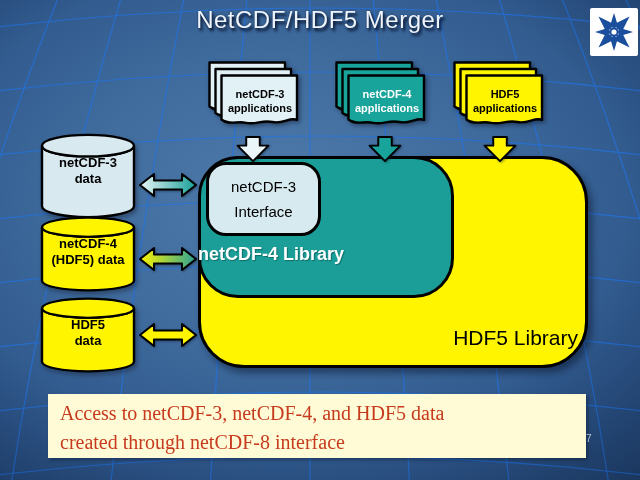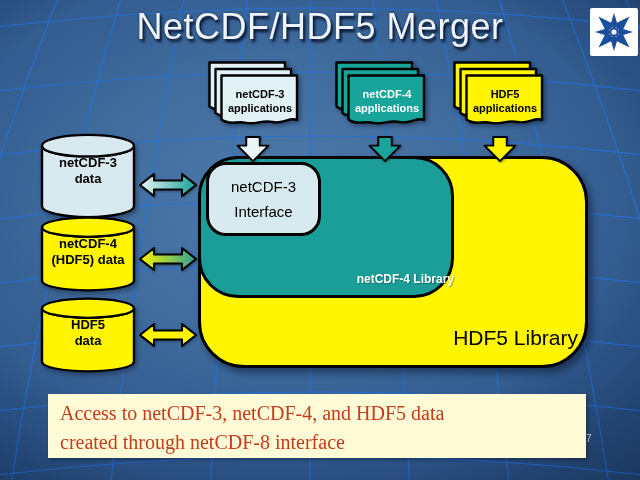--- a/index.html
+++ b/index.html
@@ -11,21 +11,21 @@
   }
   .abs{position:absolute;}
   svg{display:block;}
   .bg-grid{position:absolute;left:0;top:0;}
   .vignette{position:absolute;inset:0;pointer-events:none;
     background:radial-gradient(ellipse 120% 110% at 44% 42%,
       rgba(10,25,50,0) 45%, rgba(8,20,42,0.28) 70%, rgba(5,14,32,0.62) 100%);}
   .pre{white-space:pre-line;}
 
   .title{left:0;top:6px;width:640px;text-align:center;color:#edf4fb;
-    font-size:36px;font-weight:500;letter-spacing:.5px;
+    font-size:24px;font-weight:500;letter-spacing:.5px;
     text-shadow:2px 3px 3px rgba(4,14,38,.95), 0 0 2px rgba(4,14,38,.5);}
 
   
   .uni-word{left:5px;top:45px;width:80px;font-size:13px;font-weight:bold;
     letter-spacing:.5px;}
   .uni-word .u1{color:#3cc4c9;text-shadow:0 1px 1px rgba(0,20,40,.6);}
   .uni-word .u2{color:#0d2338;text-shadow:0 0 2px rgba(120,220,235,.95);}
 
   
   .stack{width:100px;height:86px;filter:drop-shadow(2px 2px 2px rgba(10,15,30,.45));}
@@ -42,22 +42,22 @@
   
   .box{box-sizing:border-box;border:3px solid #000;}
   .hdf5-box{left:198px;top:156px;width:390px;height:212px;border-radius:46px;
     background:#fff500;box-shadow:4px 5px 7px rgba(5,12,28,.45);}
   .nc4-box{left:198px;top:156px;width:256px;height:142px;border-radius:40px;
     background:#1a9e97;}
   .nc3-box{left:206px;top:162px;width:115px;height:74px;border-radius:20px;
     background:#d7eaf0;}
   .nc3-label{left:206px;top:174px;width:115px;text-align:center;color:#000;
     font-size:15px;line-height:25px;}
-  .nc4-label{left:198px;top:272px;width:256px;text-align:right;color:#fff;
-    font-size:12px;font-weight:bold;text-shadow:1px 1px 1px rgba(0,40,40,.4);}
+  .nc4-label{left:198px;top:244px;width:256px;text-align:left;color:#fff;
+    font-size:18px;font-weight:bold;text-shadow:1px 1px 1px rgba(0,40,40,.4);}
   .hdf5-label{left:188px;top:326px;width:390px;text-align:right;color:#000;
     font-size:21px;}
 
   
   .caption{left:48px;top:394px;width:538px;height:64px;background:#fffbd6;
     box-shadow:2px 2px 3px rgba(5,12,28,.35);
     font-family:Liberation Serif, serif;color:#c63a1d;font-size:20px;
     line-height:29px;padding:5px 0 16px 12px;box-sizing:border-box;}
 
   .pagenum{left:586px;top:433px;font-size:10px;color:#b9c6d8;}

